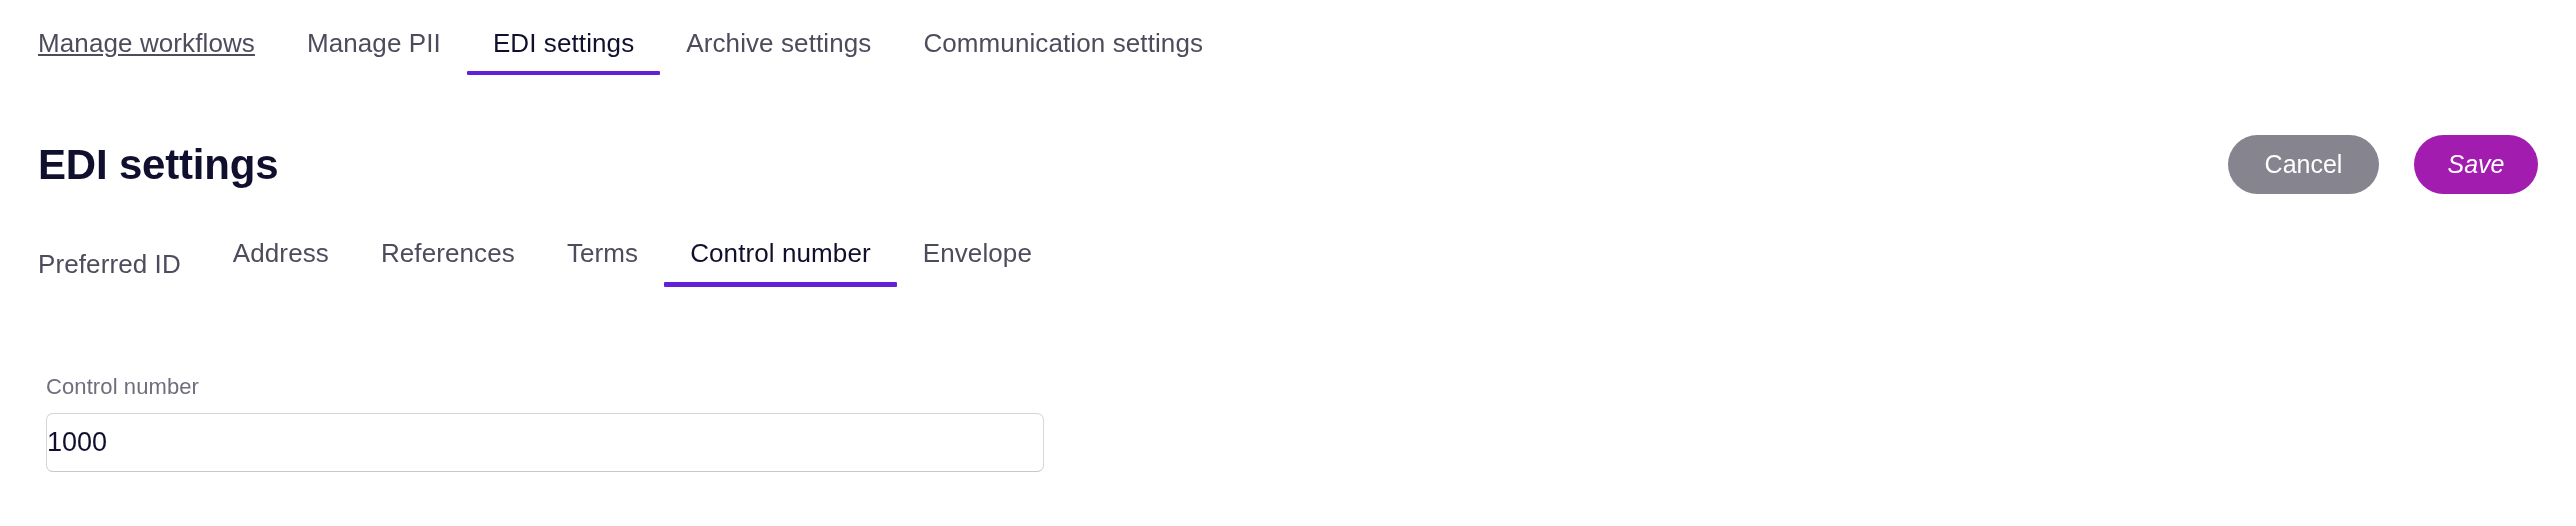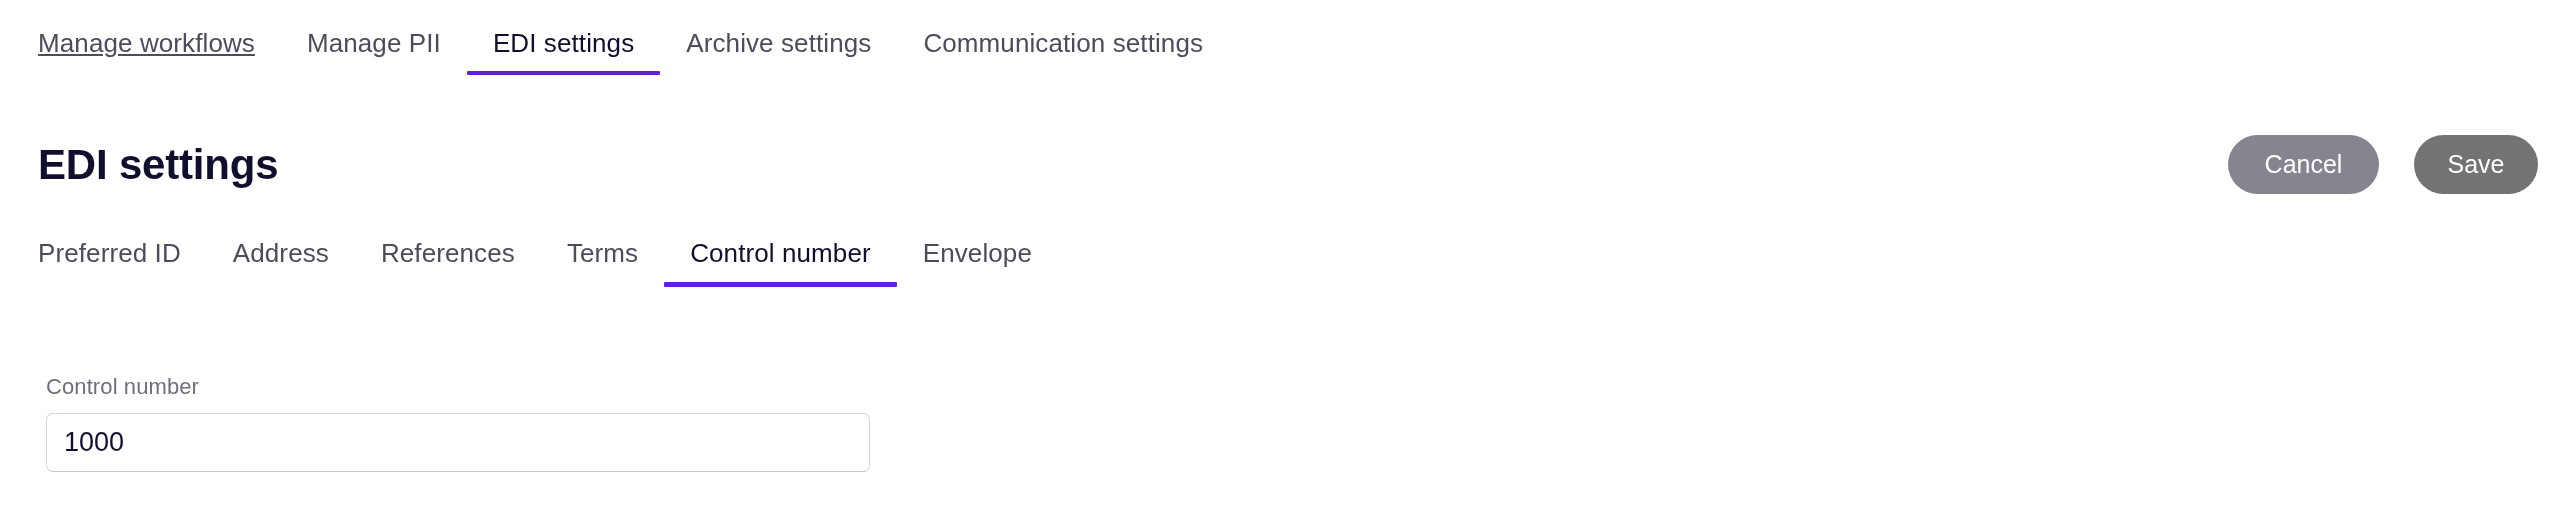--- a/index.html
+++ b/index.html
@@ -92,23 +92,24 @@
     justify-content: center;
     white-space: nowrap;
     text-align: right;
   }
   .btn-cancel {
     background: #85848f;
     min-width: 151px;
     padding: 0 29px;
   }
   .btn-save {
-    background: #737373;
+    background: #a21caf;
     min-width: 124px;
     padding: 0 29px;
+    font-style: italic;
   }
 
   
   .sub-nav {
     position: absolute;
     left: 38px;
     top: 237px;
     display: flex;
     align-items: flex-start;
     gap: 0;
@@ -116,21 +117,21 @@
   .sub-nav-item {
     position: relative;
     padding: 0 26px 17px 26px;
     font-size: 26px;
     line-height: 33px;
     color: #4c4c5c;
     white-space: nowrap;
     cursor: pointer;
     letter-spacing: 0.1px;
   }
-  .sub-nav-item:first-child { padding-left: 0; }
+  .sub-nav-item:first-child { padding-left: 0; margin-top: 11px; }
   .sub-nav-item.active { color: #10102e; }
   .sub-nav-item.active::after {
     content: "";
     position: absolute;
     left: 0;
     right: 0;
     bottom: 0;
     height: 4.8px;
     background: #6420d8;
     border-radius: 1px;
@@ -144,30 +145,30 @@
     width: 996px;
   }
   .field-label {
     font-size: 22px;
     line-height: 29px;
     color: #6e6e7d;
     margin-bottom: 12.4px;
     letter-spacing: 0.1px;
   }
   .field-input {
-    width: 824px;
+    width: 998px;
     height: 59px;
     border: 1px solid #d4d5dd;
     border-bottom-color: #c6c7d0;
     border-radius: 6.7px;
     background: #ffffff;
     font-family: inherit;
     font-size: 27px;
     color: #10102e;
-    padding: 0 17px;
+    padding: 0 0;
     outline: none;
   }
   .field-input::placeholder { color: #a3a4b0; }
 </style>
 </head>
 <body>
 
 <div class="page">
 
   <nav class="top-nav">

